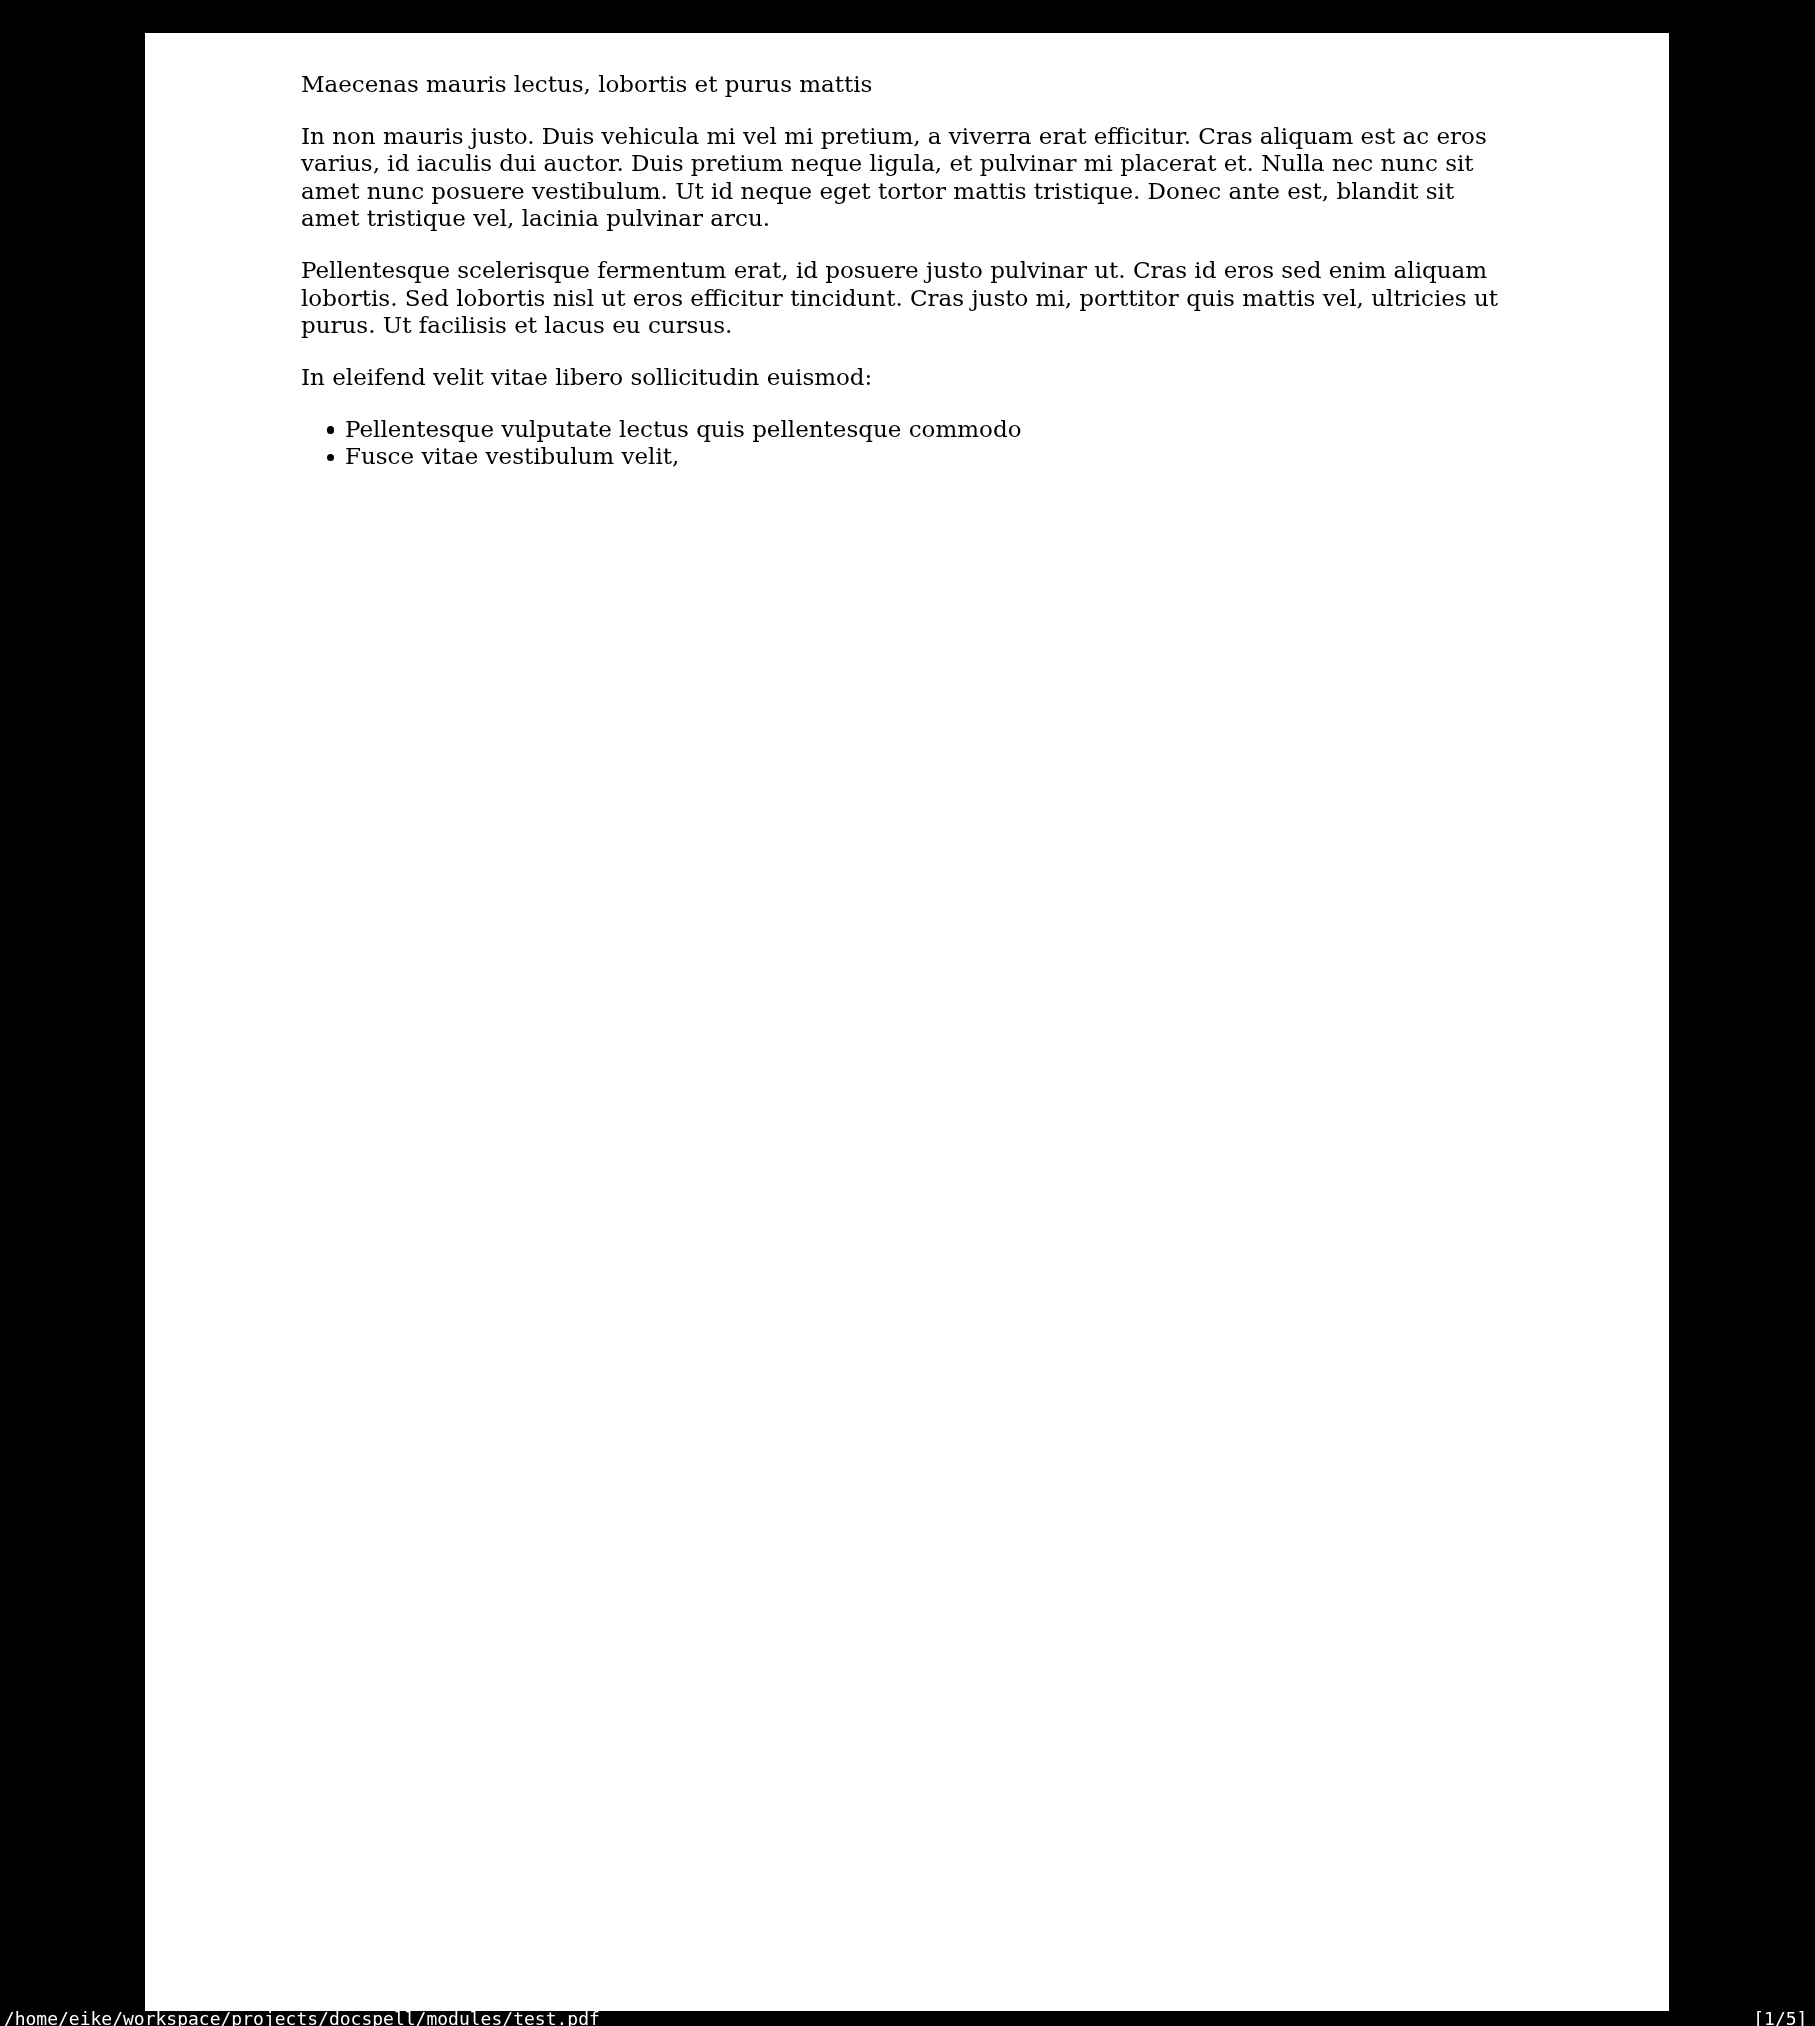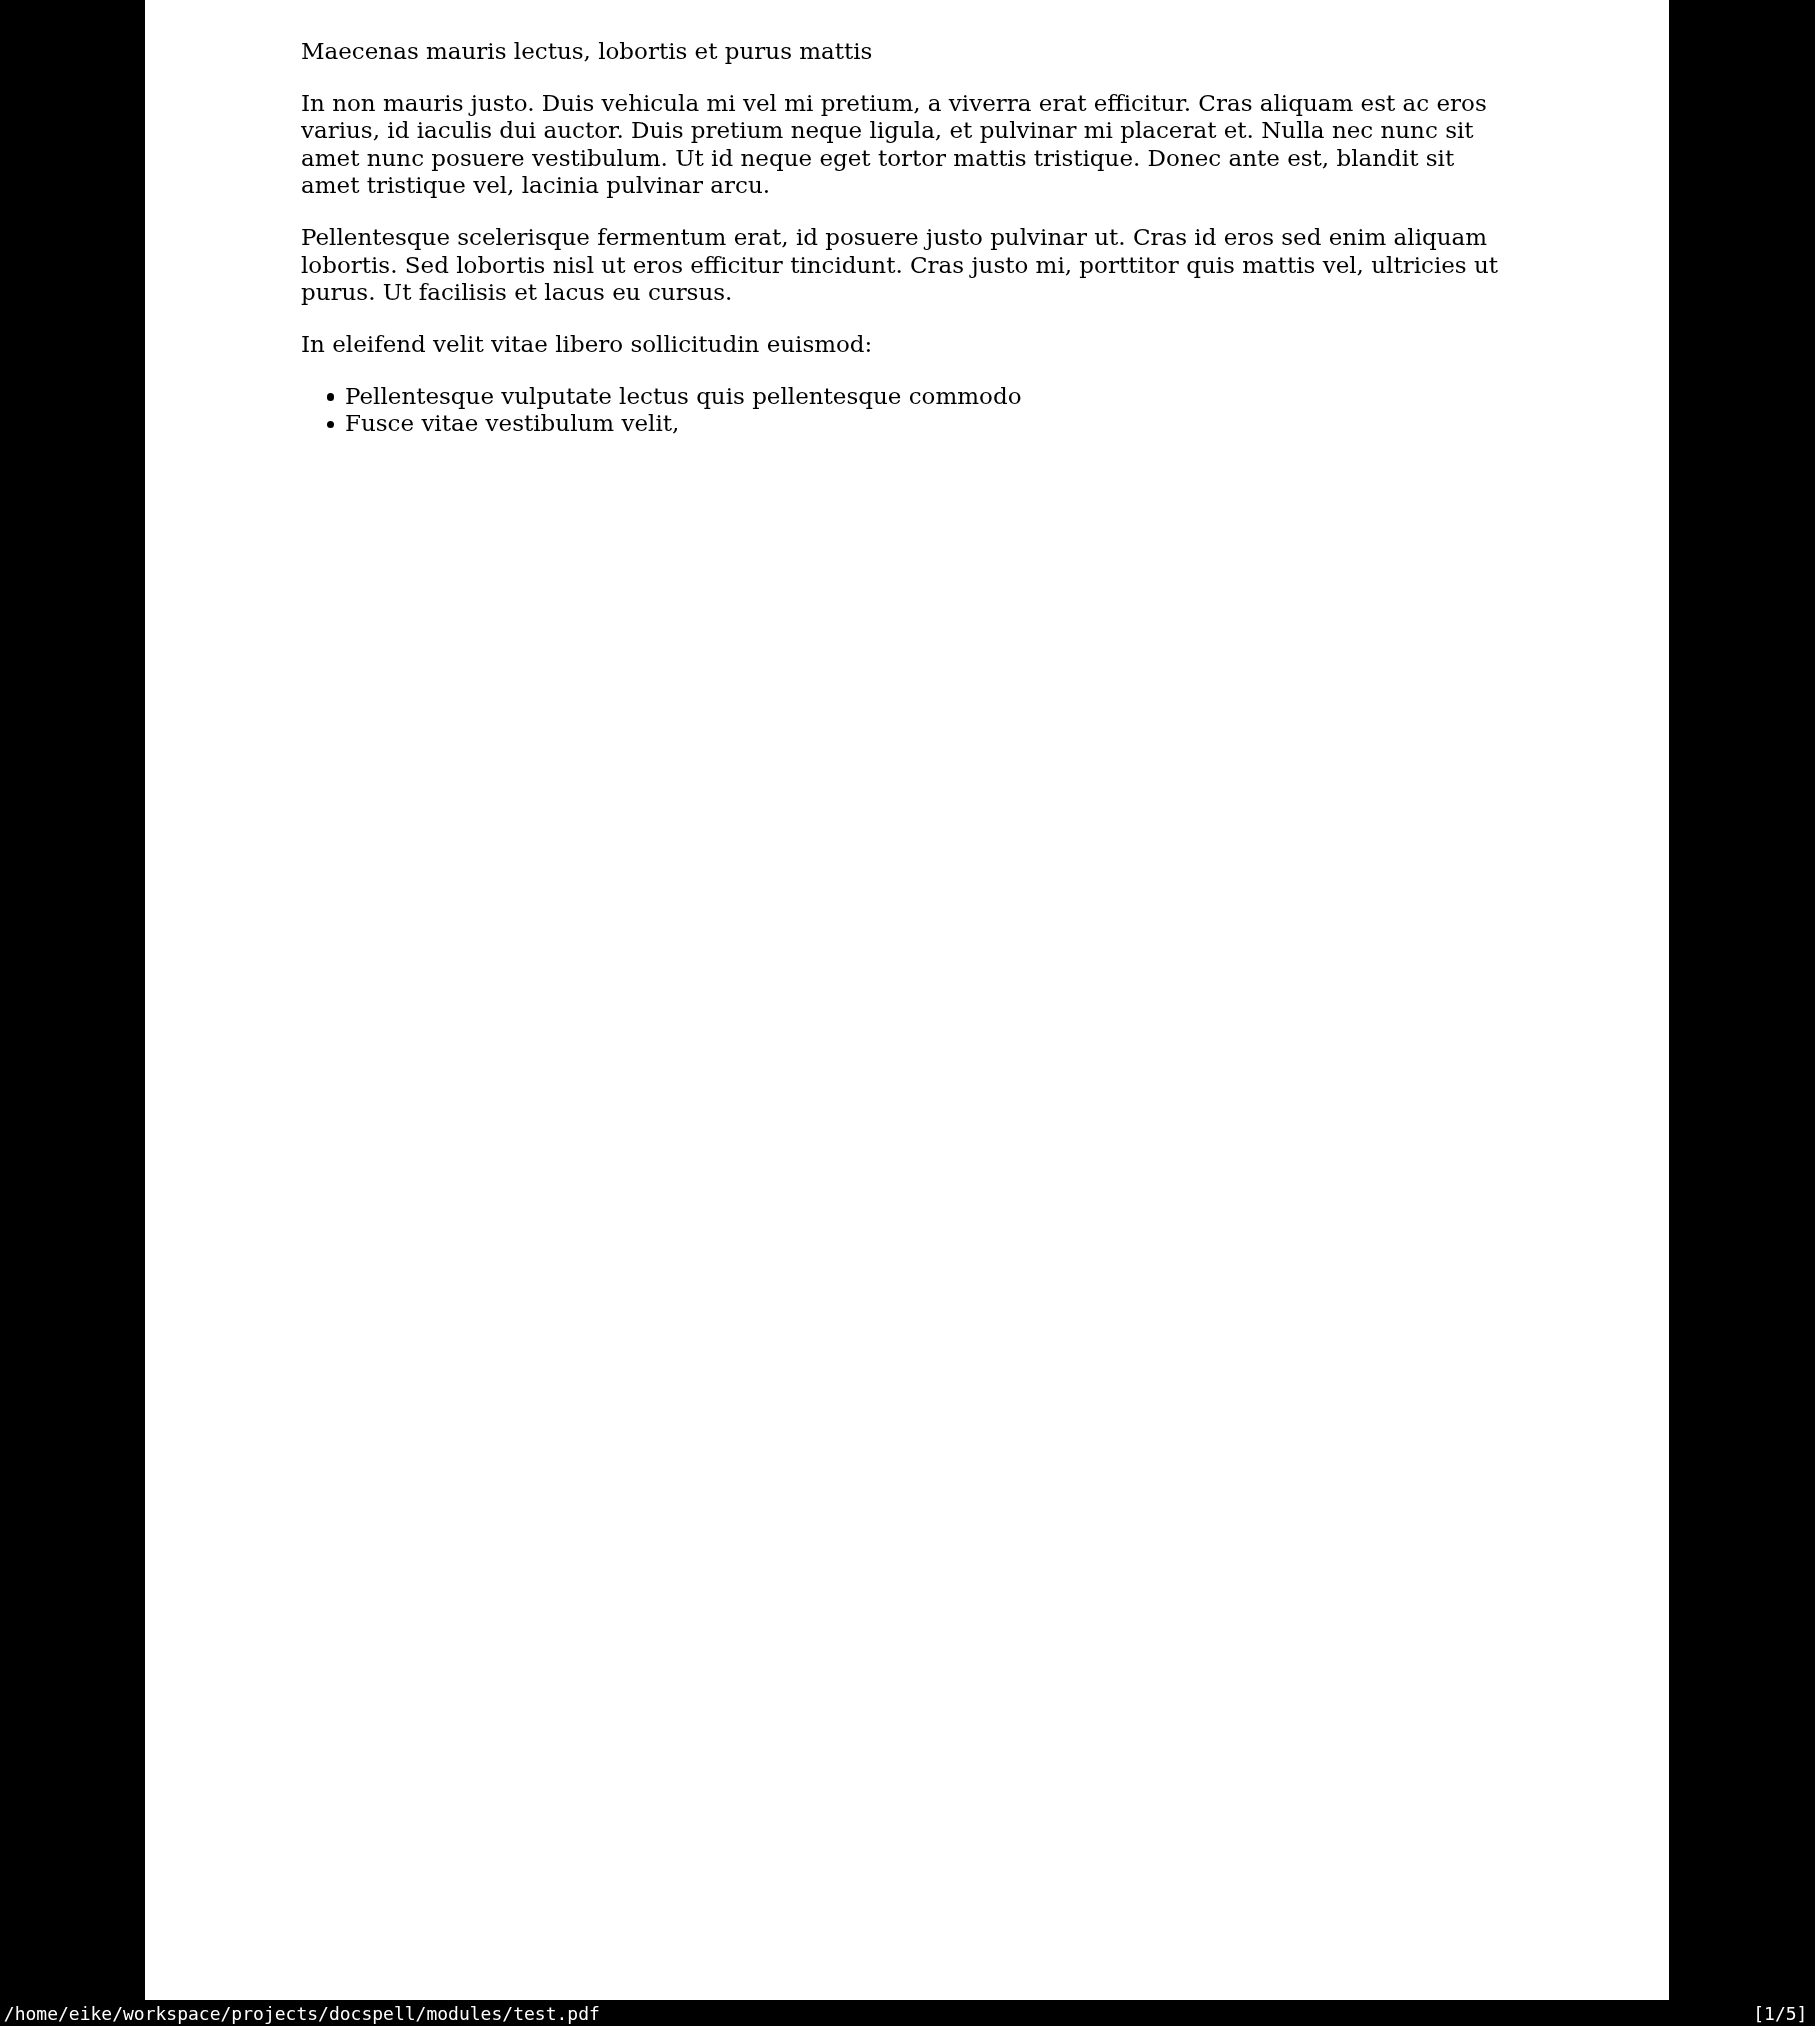--- a/index.html
+++ b/index.html
@@ -3,21 +3,21 @@
 <meta charset="utf-8">
 <style>
   * { margin: 0; padding: 0; box-sizing: border-box; }
   html, body { width: 1815px; height: 2026px; }
   body {
     position: relative;
     background: #000000;
     overflow: hidden;
     font-family: "DejaVu Serif", serif;
   }
-  .viewer { position: absolute; inset: 0; }
+  .viewer { position: absolute; inset: 0; margin-top: 33px; }
 
   
   .pdf-page {
     position: absolute;
     left: 145px;
     top: 0;
     width: 1524px;
     height: 2000px;
     background: #ffffff;
     color: #000000;
@@ -39,21 +39,21 @@
     border-radius: 50%;
     background: #000000;
   }
 
   
   .statusbar {
     position: absolute;
     left: 0;
     right: 0;
     bottom: 0;
-    height: 26px;
+    height: 15px;
     background: #000000;
     color: #ffffff;
     font-family: "DejaVu Sans Mono", monospace;
     font-size: 18px;
     display: flex;
     align-items: center;
     justify-content: space-between;
     padding: 0 7.6px 0 3.8px;
     white-space: nowrap;
   }

